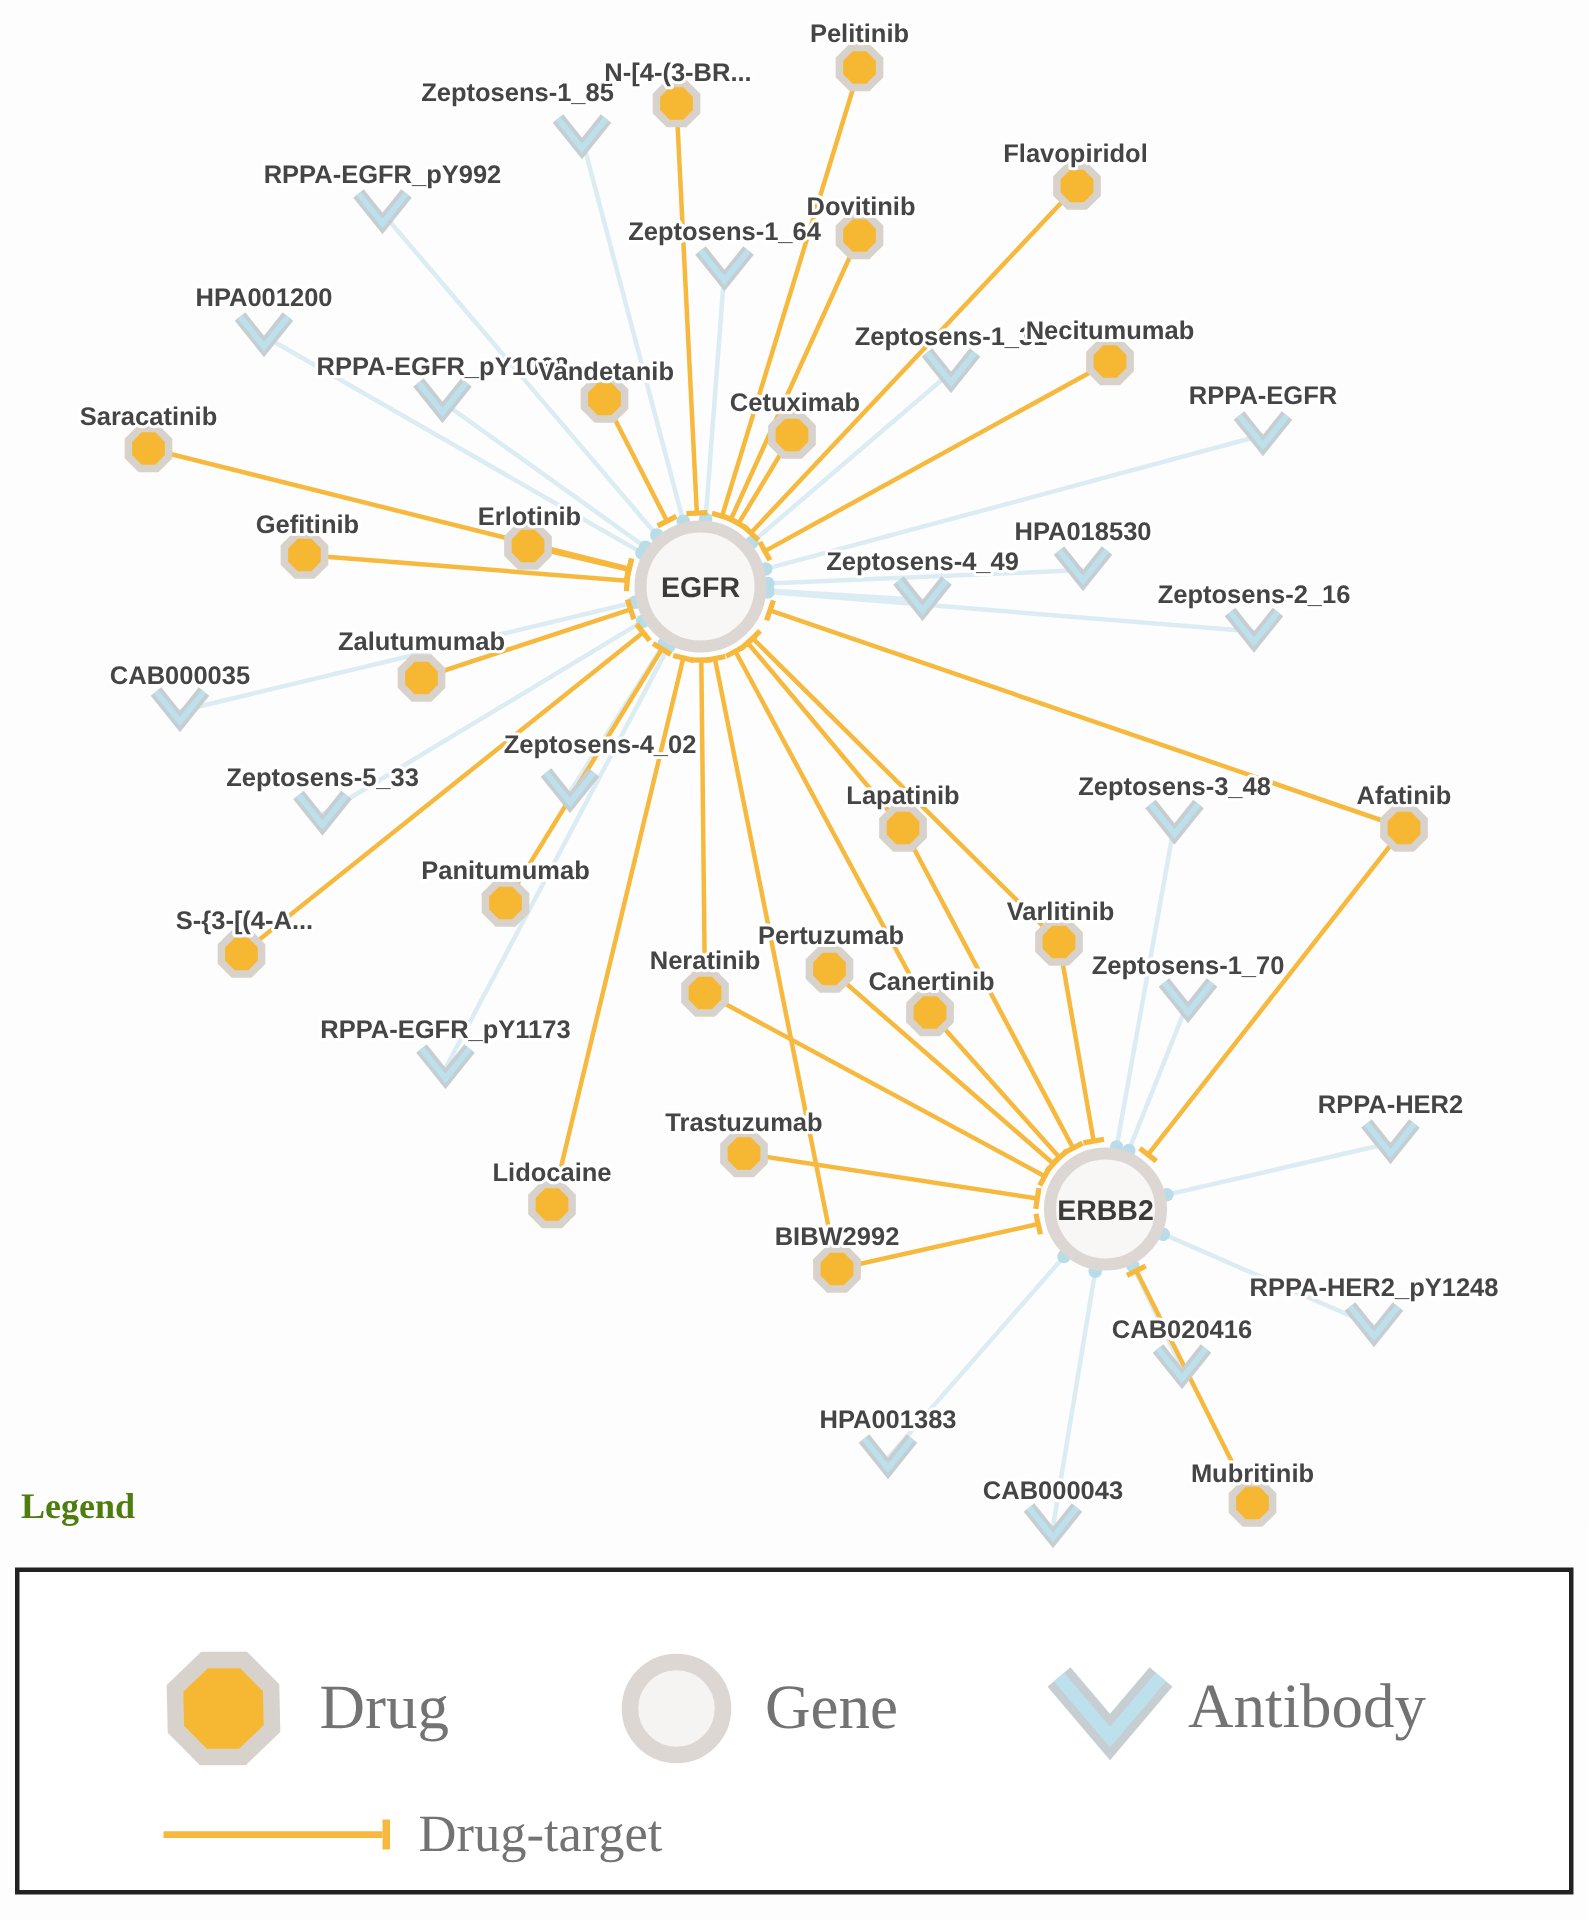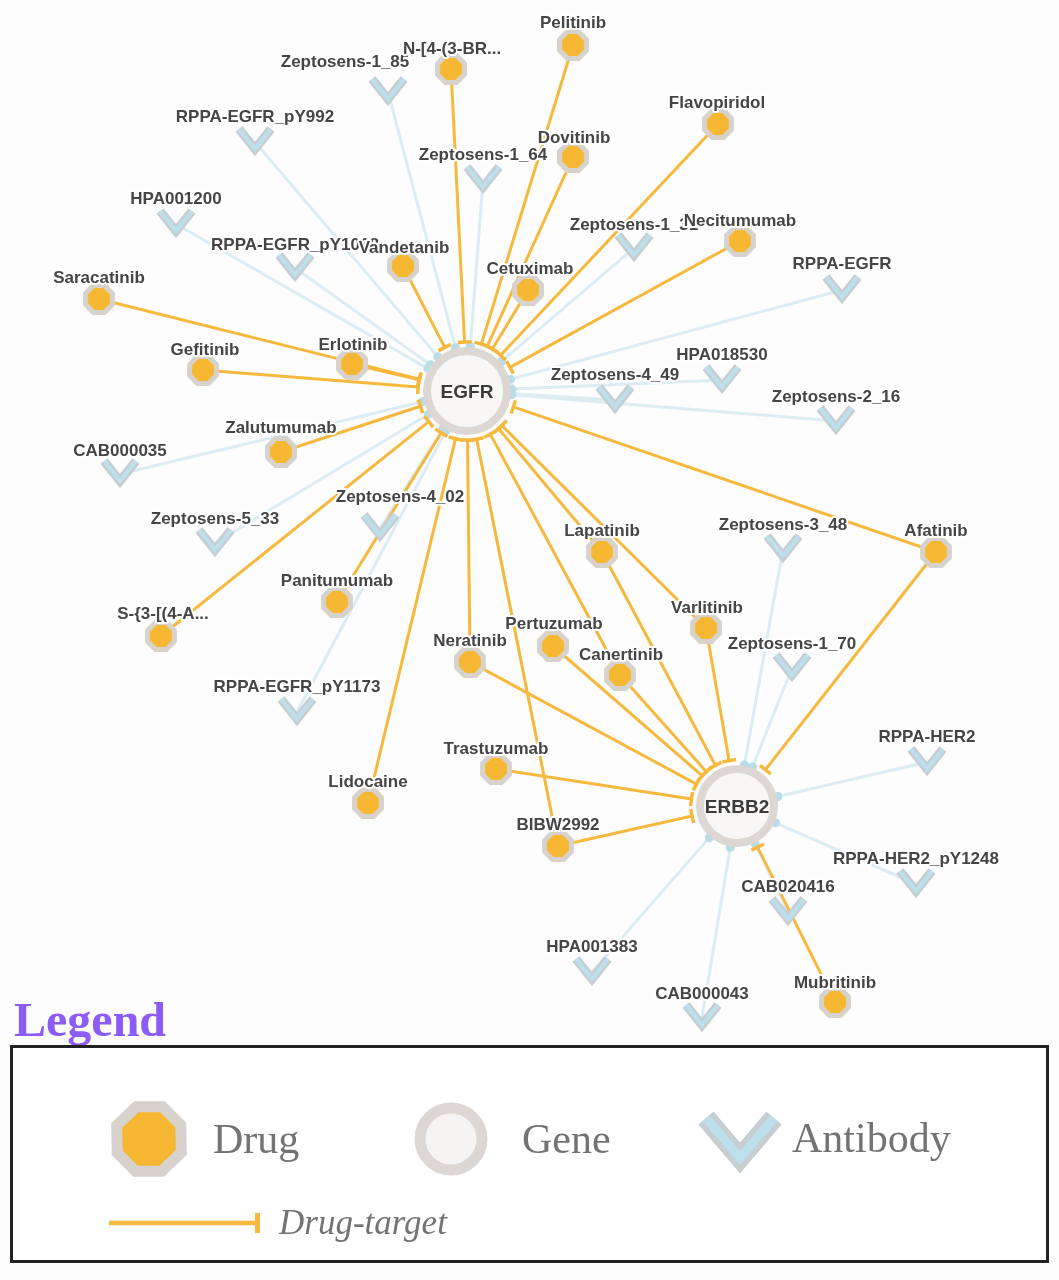--- a/index.html
+++ b/index.html
@@ -1,20 +1,20 @@
 <!DOCTYPE html>
 <html><head>
 <meta charset="utf-8">
 <style>
   html,body{margin:0;padding:0;background:#ffffff;}
   .stage{position:relative;width:1059px;height:1280px;background:#fdfdfd;overflow:hidden;
          font-family:"Liberation Sans",sans-serif;}
   #graph-svg{position:absolute;left:0;top:0;}
   .legend-title{position:absolute;left:14px;top:992px;font-family:"Liberation Serif",serif;
-         font-weight:bold;font-size:48px;color:#8b5cf6;}
+         font-weight:bold;font-size:24px;color:#4d7c0f;}
   .legend-box{position:absolute;left:10px;top:1045px;width:1033px;height:212px;
          border:3px solid #222;background:#fff;}
   .legend-item{position:absolute;display:flex;align-items:center;}
   .legend-label{font-family:"Liberation Serif",serif;color:#737373;}
   .lbl-big{font-size:42px;}
   .lbl-mid{font-size:35px;}
 </style>
 </head>
 <body>
 
@@ -294,32 +294,32 @@
       <svg width="92" height="92">
         <polygon points="46,11 70,21 81,46 70,71 46,81 22,71 11,46 22,21" fill="#F6B832" stroke="#D8D2CD" stroke-width="11" transform="rotate(22.5 46 46)"></polygon>
       </svg>
       <span class="legend-label lbl-big" style="margin-left:18px;">Drug</span>
     </div>
 
     <div class="legend-item" style="left:395px;top:48px;">
       <svg width="86" height="86">
         <circle cx="43" cy="43" r="31" fill="#F6F4F3" stroke="#DCD7D2" stroke-width="11"></circle>
       </svg>
-      <span class="legend-label lbl-big" style="margin-left:28px;">Gene</span>
+      <span class="legend-label lbl-big" style="margin-left:16px;">Gene</span>
     </div>
 
     <div class="legend-item" style="left:685px;top:52px;text-align:center;">
       <svg width="84" height="76">
         <path d="M 8 18 L 42 58 L 76 18" fill="none" stroke="#C7CED2" stroke-width="20"></path>
         <path d="M 8 18 L 42 58 L 76 18" fill="none" stroke="#BCE0EC" stroke-width="9"></path>
       </svg>
       <span class="legend-label lbl-big" style="margin-left:10px;">Antibody</span>
     </div>
 
-    <div class="legend-item" style="left:92px;top:155px;font-style:italic;">
+    <div class="legend-item" style="left:92px;top:155px;">
       <svg width="166" height="30">
         <line x1="4" y1="15" x2="150" y2="15" stroke="#F6B93E" stroke-width="4.5"></line>
         <rect x="150" y="5" width="5" height="20" fill="#F6B93E"></rect>
       </svg>
       <span class="legend-label lbl-mid" style="margin-left:8px;">Drug-target</span>
     </div>
 
 
   </div>
 </div>

